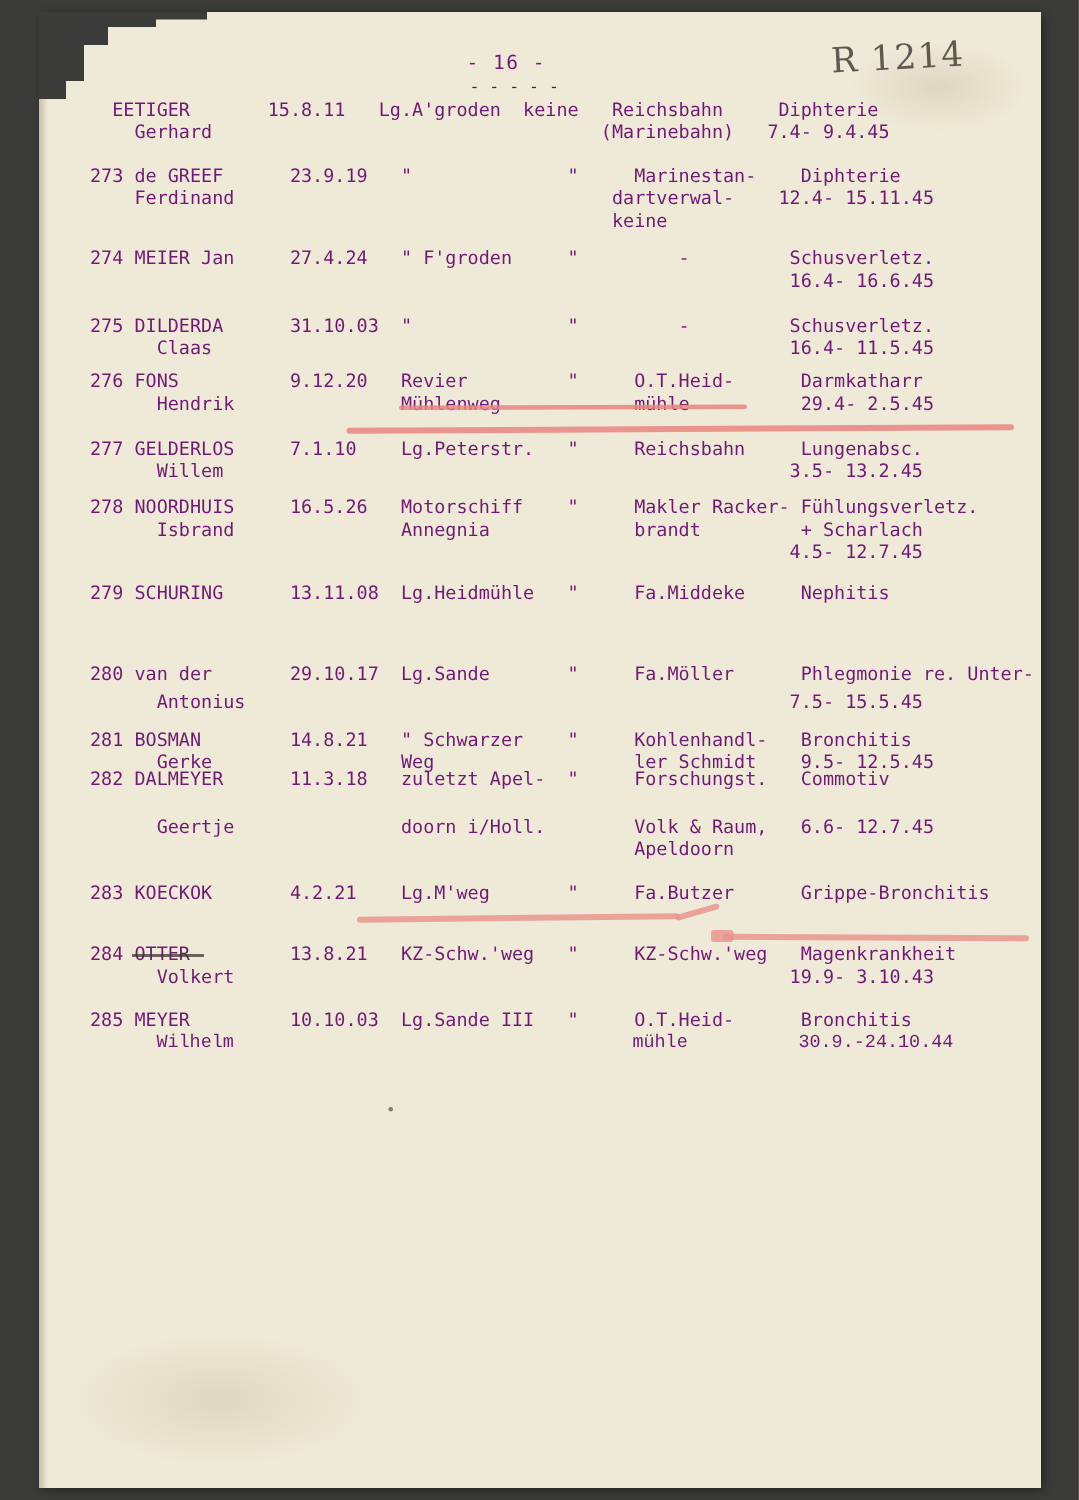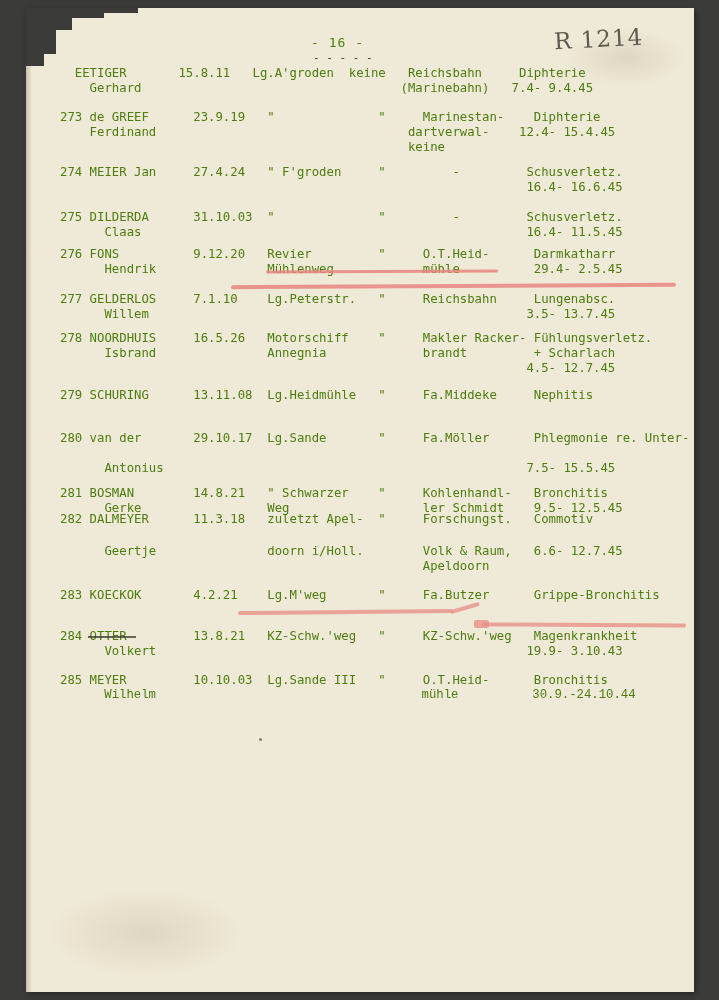--- a/index.html
+++ b/index.html
@@ -48,21 +48,21 @@
     background: linear-gradient(to right, rgba(120,110,85,0.35), rgba(120,110,85,0));
     pointer-events: none;
   }
 
   
   .tw {
     position: absolute;
     font-family: "DejaVu Sans Mono", monospace;
     font-size: 12.3px;
     line-height: 15px;
-    color: #4d7c0f;
+    color: #701a75;
     white-space: pre;
     letter-spacing: 0px;
   }
   .pagenum {
     font-size: 13px;
     letter-spacing: 1px;
   }
   .pagedash {
     font-size: 11px;
     color: #33302a;
@@ -122,42 +122,42 @@
 
     <div class="tw pagenum" style="left:285px; top:27px;">- 16 -</div>
     <div class="tw pagedash" style="left:287px; top:42px;">- - - - -</div>
 
     <div class="handwritten" style="left:528px; top:18px;">R 1214</div>
 
     <div class="tw" style="left:34px; top:58px;">  EETIGER       15.8.11   Lg.A'groden  keine   Reichsbahn     Diphterie</div>
     <div class="tw" style="left:34px; top:73px;">    Gerhard                                   (Marinebahn)   7.4- 9.4.45</div>
 
     <div class="tw" style="left:34px; top:102px;">273 de GREEF      23.9.19   "              "     Marinestan-    Diphterie</div>
-    <div class="tw" style="left:34px; top:117px;">    Ferdinand                                  dartverwal-    12.4- 15.4.45</div>
+    <div class="tw" style="left:34px; top:117px;">    Ferdinand                                  dartverwal-    12.4- 15.11.45</div>
     <div class="tw" style="left:34px; top:132px;">                                               keine</div>
 
     <div class="tw" style="left:34px; top:157px;">274 MEIER Jan     27.4.24   " F'groden     "         -         Schusverletz.</div>
     <div class="tw" style="left:34px; top:172px;">                                                               16.4- 16.6.45</div>
 
     <div class="tw" style="left:34px; top:202px;">275 DILDERDA      31.10.03  "              "         -         Schusverletz.</div>
     <div class="tw" style="left:34px; top:217px;">      Claas                                                    16.4- 11.5.45</div>
 
     <div class="tw" style="left:34px; top:239px;">276 FONS          9.12.20   Revier         "     O.T.Heid-      Darmkatharr</div>
     <div class="tw" style="left:34px; top:254px;">      Hendrik               Mühlenweg            mühle          29.4- 2.5.45</div>
 
     <div class="tw" style="left:34px; top:284px;">277 GELDERLOS     7.1.10    Lg.Peterstr.   "     Reichsbahn     Lungenabsc.</div>
-    <div class="tw" style="left:34px; top:299px;">      Willem                                                   3.5- 13.7.45</div>
+    <div class="tw" style="left:34px; top:299px;">      Willem                                                   3.5- 13.2.45</div>
 
     <div class="tw" style="left:34px; top:323px;">278 NOORDHUIS     16.5.26   Motorschiff    "     Makler Racker- Fühlungsverletz.</div>
     <div class="tw" style="left:34px; top:338px;">      Isbrand               Annegnia             brandt         + Scharlach</div>
     <div class="tw" style="left:34px; top:353px;">                                                               4.5- 12.7.45</div>
 
     <div class="tw" style="left:34px; top:380px;">279 SCHURING      13.11.08  Lg.Heidmühle   "     Fa.Middeke     Nephitis</div>
 
-    <div class="tw" style="left:34px; top:423px;">280 van der       29.10.17  Lg.Sande       "     Fa.Möller      Phlegmonie re. Unter-</div>
+    <div class="tw" style="left:34px; top:434px;">280 van der       29.10.17  Lg.Sande       "     Fa.Möller      Phlegmonie re. Unter-</div>
     <div class="tw" style="left:34px; top:453px;">      Antonius                                                 7.5- 15.5.45</div>
 
     <div class="tw" style="left:34px; top:478px;">281 BOSMAN        14.8.21   " Schwarzer    "     Kohlenhandl-   Bronchitis</div>
     <div class="tw" style="left:34px; top:493px;">      Gerke                 Weg                  ler Schmidt    9.5- 12.5.45</div>
 
     <div class="tw" style="left:34px; top:504px;">282 DALMEYER      11.3.18   zuletzt Apel-  "     Forschungst.   Commotiv</div>
     <div class="tw" style="left:34px; top:536px;">      Geertje               doorn i/Holl.        Volk &amp; Raum,   6.6- 12.7.45</div>
     <div class="tw" style="left:34px; top:551px;">                                                 Apeldoorn</div>
 
     <div class="tw" style="left:34px; top:580px;">283 KOECKOK       4.2.21    Lg.M'weg       "     Fa.Butzer      Grippe-Bronchitis</div>

